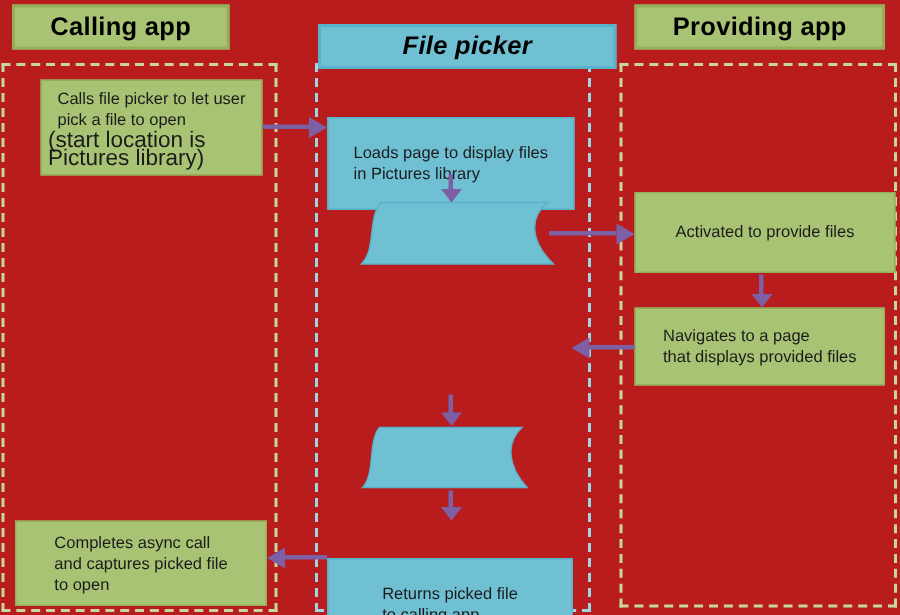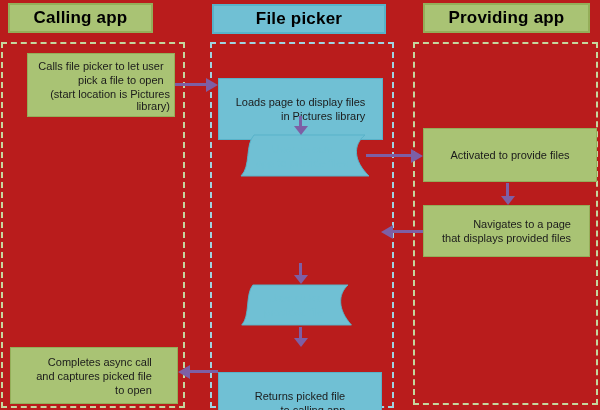--- a/index.html
+++ b/index.html
@@ -14,25 +14,25 @@
   
   .hdr{
     position:absolute;height:30px;box-sizing:border-box;display:flex;align-items:center;justify-content:center;
     font-weight:bold;font-size:17px;color:#000;letter-spacing:.2px;
   }
   .hdr.green{background:var(--green-fill,#a9c374);border:2px solid var(--green-border,#94ae59);}
   .hdr.blue{background:var(--blue-fill,#70c0d4);border:2px solid var(--blue-border,#58b2c9);}
   
   .node{
     position:absolute;box-sizing:border-box;display:flex;flex-direction:column;align-items:center;justify-content:center;
-    text-align:right;font-size:11px;line-height:14px;white-space:pre-line;padding:2px 4px;
+    text-align:left;font-size:11px;line-height:14px;white-space:pre-line;padding:2px 4px;
   }
   .node.green{background:var(--green-fill,#a9c374);border:1px solid var(--green-border,#94ae59);}
   .node.blue{background:var(--blue-fill,#70c0d4);border:1px solid var(--blue-border,#58b2c9);margin-top:25px;}
-  .node .note{font-size:11px;line-height:12px;margin-top:1px;white-space:pre-line;}
+  .node .note{font-size:15px;line-height:12px;margin-top:1px;white-space:pre-line;}
   
   .flag{position:absolute;color:var(--blue-fill,#70c0d4);}
   .flag svg{position:absolute;left:0;top:0;width:100%;height:100%;}
   .flag .flag-text{
     position:absolute;left:8%;top:0;width:84%;height:100%;display:flex;align-items:center;justify-content:center;
     text-align:center;font-size:11px;line-height:14px;white-space:pre-line;
   }
   
   .ah{position:absolute;height:3px;background:var(--purple,#7d5fa5);}
   .av{position:absolute;width:3px;background:var(--purple,#7d5fa5);}
@@ -46,21 +46,21 @@
 
 <div id="canvas">
 
   <div class="lane green" style="left:1px;top:42px;width:184px;height:366px;"></div>
   <div class="lane blue" style="left:210px;top:42px;width:184px;height:366px;"></div>
   <div class="lane green" style="left:413px;top:42px;width:185px;height:363px;"></div>
 
   <div class="hdr green" style="left:8px;top:3px;width:145px;">
       <span>Calling app</span>
     </div>
-  <div class="hdr blue" style="left:212px;top:4px;width:174px;">
+  <div class="hdr blue" style="left:212px;top:16px;width:199px;font-style:italic;">
       <span>File picker</span>
     </div>
   <div class="hdr green" style="left:423px;top:3px;width:167px;">
       <span>Providing app</span>
     </div>
 
   <div class="node green" style="left:27px;top:53px;width:148px;height:64px;">
     <span>Calls file picker to let user
 pick a file to open</span>
     <span class="note">(start location is Pictures library)</span>

